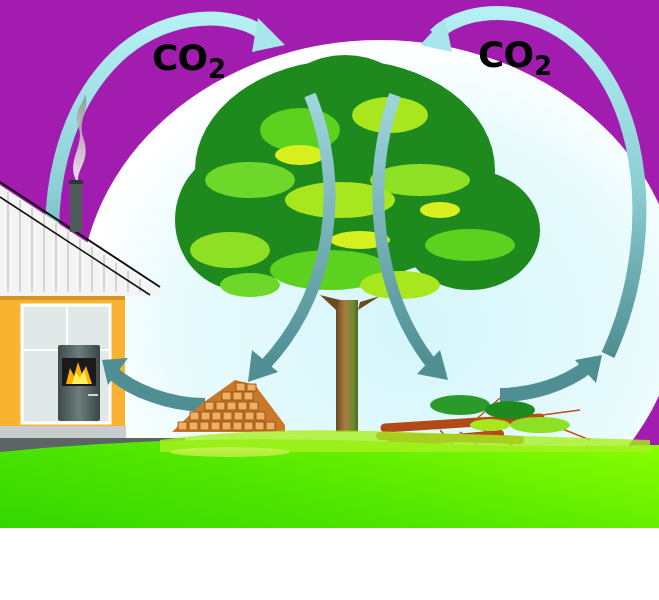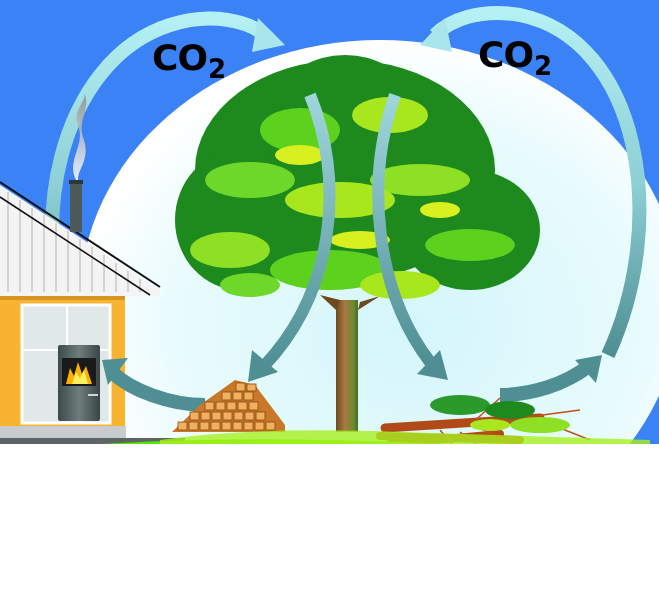--- a/index.html
+++ b/index.html
@@ -1,16 +1,16 @@
 <!DOCTYPE html>
 <html><head>
   <meta charset="utf-8">
   <style>
     html, body { margin: 0; padding: 0; background: #ffffff; }
-    #stage { position: relative; width: 659px; height: 444px; overflow: hidden; background: #3b82f6; }
+    #stage { position: relative; width: 659px; height: 528px; overflow: hidden; background: #a21caf; }
     #stage svg { position: absolute; left: 0; top: 0; }
     .label {
       position: absolute;
       font-family: "DejaVu Sans", sans-serif;
       font-weight: bold;
       color: #000000;
       font-size: 36px;
       letter-spacing: -1px;
       line-height: 1;
     }

